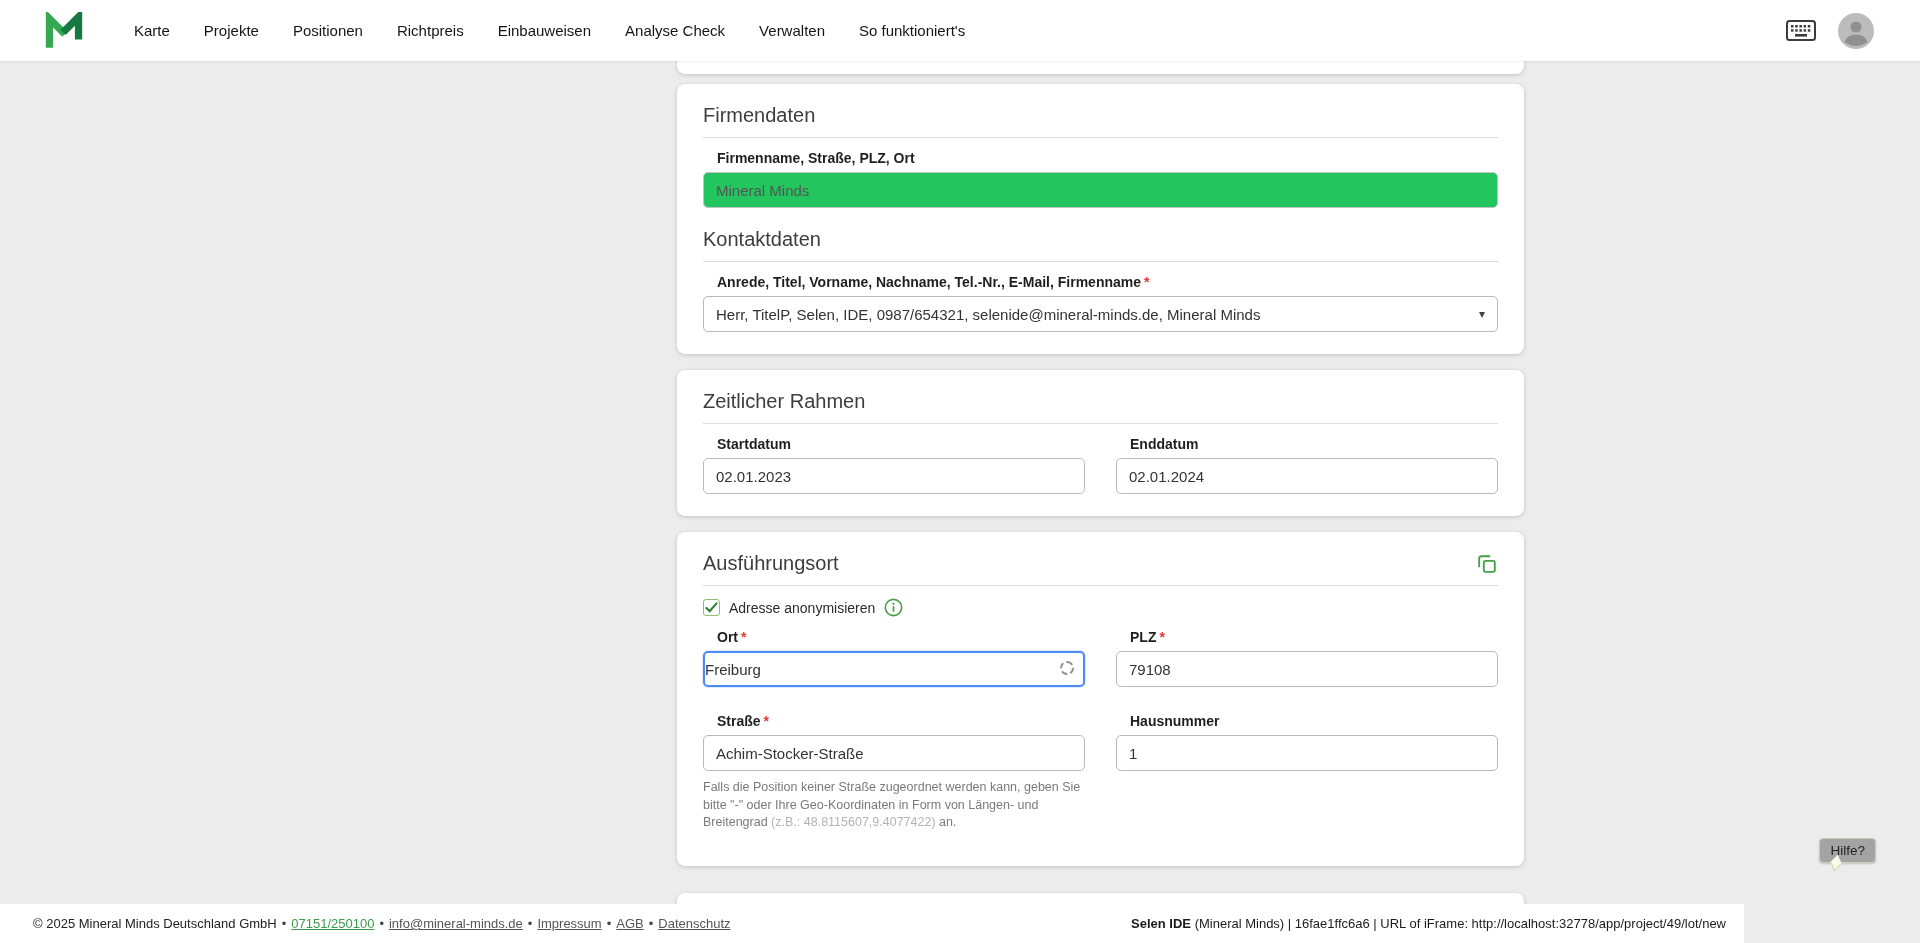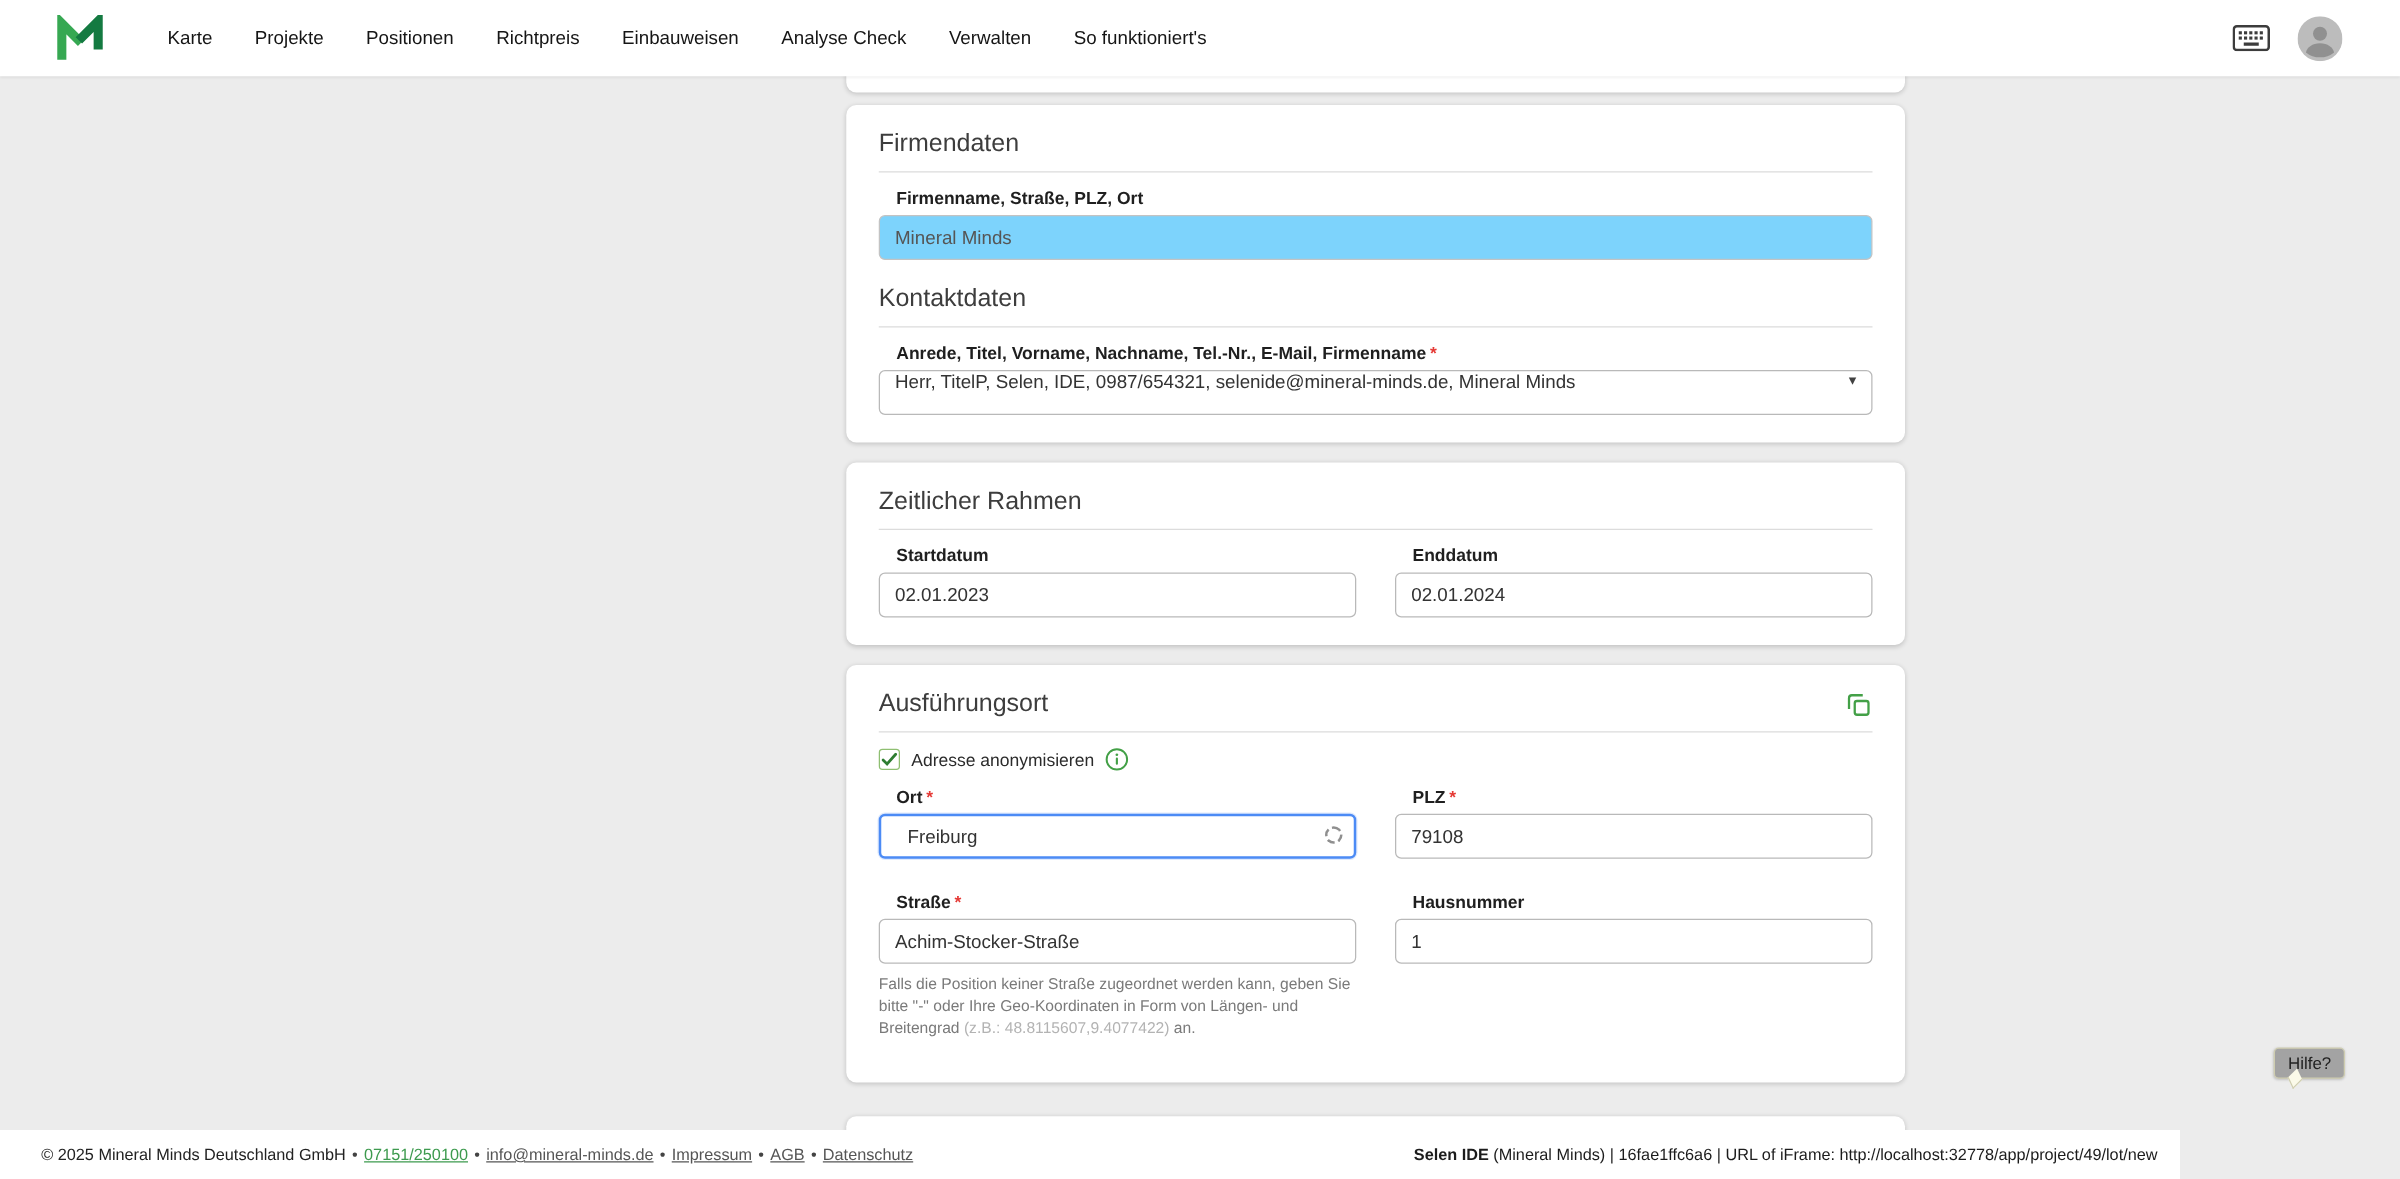--- a/index.html
+++ b/index.html
@@ -43,35 +43,35 @@
   .rule { border:none; border-top:1px solid #dcdcdc; margin:10px 0 0; }
 
   .field-label { display:block; font-size:14px; font-weight:700; color:#1f1f1f; margin:12px 0 6px;padding-left:14px; }
   .req { color:#e53935; font-weight:700; margin-left:3px; }
 
   input.text {
     width:100%; height:36px; border:1px solid #b9b9b9; border-radius:5px;
     padding:0 12px; font-size:15px; color:#333; background:#fff;
     font-family:inherit; outline:none;
   }
-  input.text:disabled, input.text.disabled { background:#7dd3fc; color:#555; border-color:#c3c3c3; }
+  input.text:disabled, input.text.disabled { background:#22c55e; color:#555; border-color:#c3c3c3; }
 
   .select {
     height:36px; border:1px solid #b9b9b9; border-radius:5px;
-    display:flex; align-items:flex-start; padding:0 34px 0 12px;
+    display:flex; align-items:center; padding:0 34px 0 12px;
     font-size:15px; color:#333; position:relative; cursor:pointer; background:#fff;
   }
   .select-value { overflow:hidden; text-overflow:ellipsis; white-space:nowrap; }
   .caret { position:absolute; right:12px; font-size:12px; color:#424242; }
 
   .two-col { display:grid; grid-template-columns:1fr 1fr; column-gap:31px; row-gap:14px; }
   .field .field-label { margin-top:12px; }
 
   .input-wrap { position:relative; }
-  input.text.focused { border:2px solid #4c8bf5; padding:0 21px; box-shadow:0 0 0 1px rgba(76,139,245,.18); }
+  input.text.focused { border:2px solid #4c8bf5; padding:0 0; box-shadow:0 0 0 1px rgba(76,139,245,.18); }
   .spinner {
     position:absolute; right:11px; top:50%; margin-top:-8px;
     width:14px; height:14px; border:2px dashed #8f8f8f; border-radius:50%;
     display:inline-block;
   }
 
   .card-head { display:flex; align-items:flex-end; justify-content:space-between; }
 
   .checkbox-row { display:flex; align-items:center; gap:9px; margin-top:12px; height:19px; }
   .checkbox {

